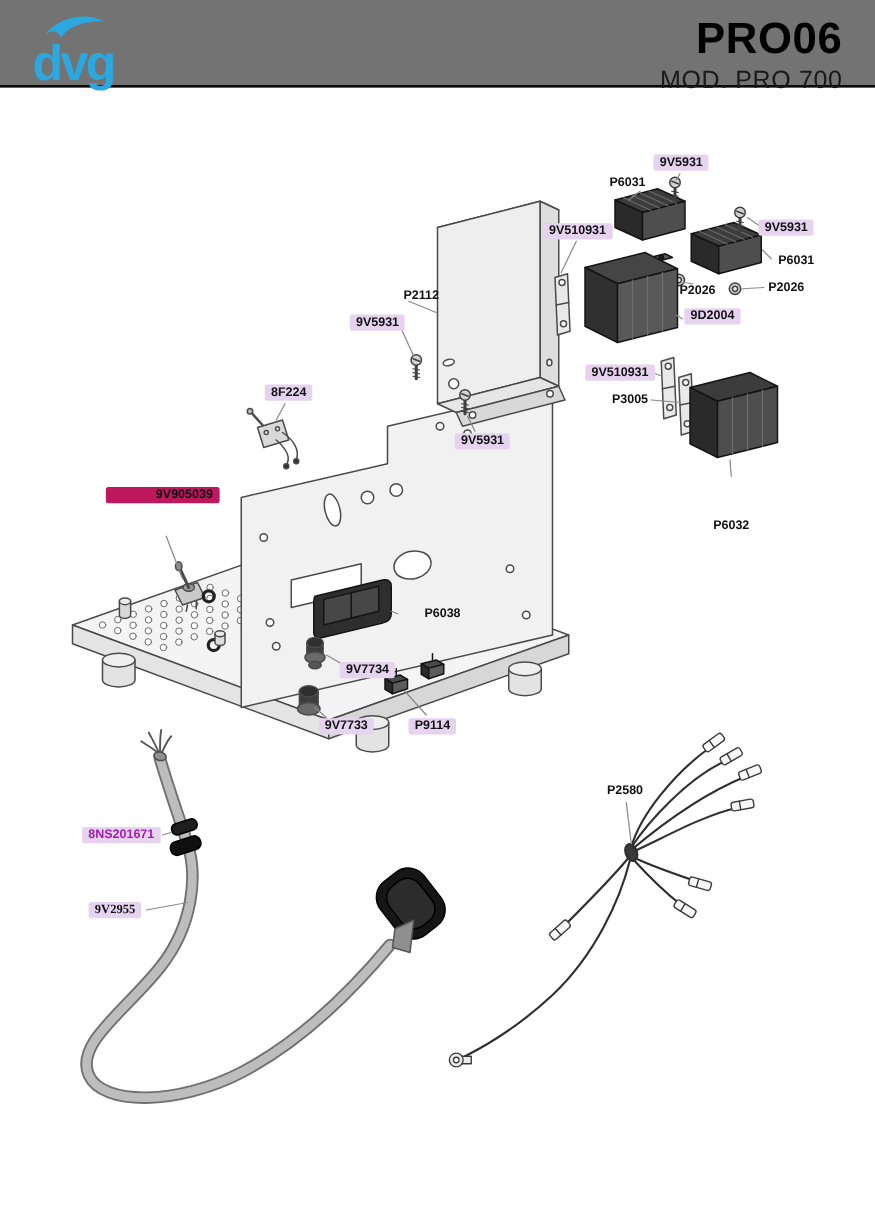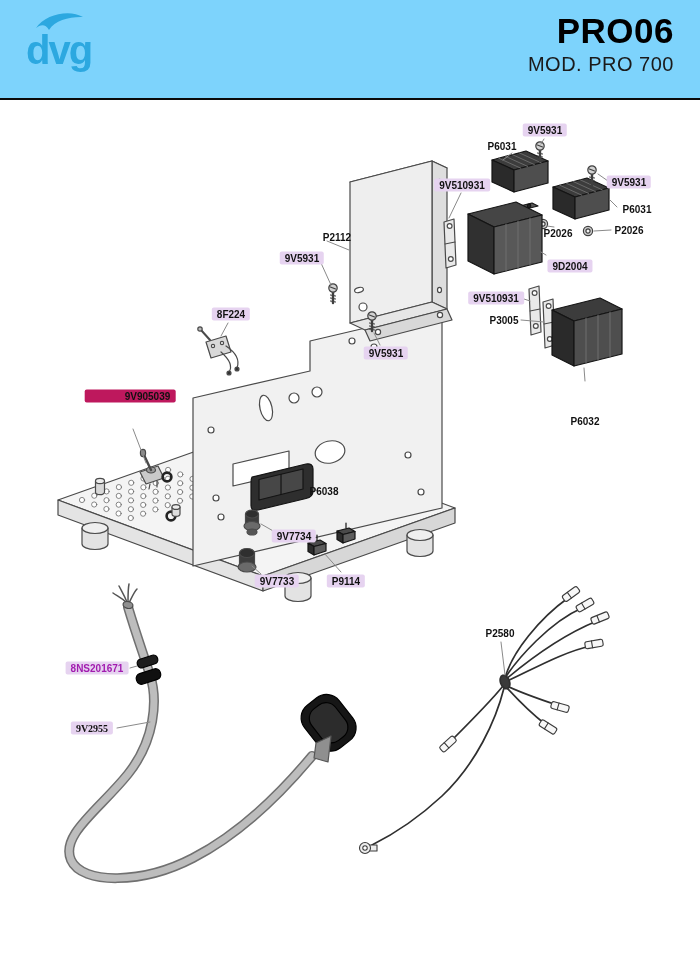--- a/index.html
+++ b/index.html
@@ -1,19 +1,19 @@
 <!DOCTYPE html>
 <html><head>
 <meta charset="utf-8">
 <style>
   * { margin:0; padding:0; box-sizing:border-box; }
   html,body { width:700px; height:965px; }
   body { background:#ffffff; font-family:"Liberation Sans", sans-serif; position:relative; overflow:hidden; }
   .page { position:absolute; inset:0; }
-  .header { position:absolute; top:0; left:0; right:0; height:100px; border-bottom:2px solid #0a0a0a; background:#7dd3fc; z-index:3; }
+  .header { position:absolute; top:0; left:0; right:0; height:70px; border-bottom:2px solid #0a0a0a; background:#737373; z-index:3; }
   .logo { position:absolute; left:20px; top:8px; }
   .brand-block { position:absolute; right:26px; top:12px; text-align:right; }
   .product-code { font-size:35px; font-weight:bold; color:#000; letter-spacing:0.5px; line-height:1.1; }
   .model-name { font-size:20px; font-weight:normal; color:#1a1a1a; letter-spacing:0.5px; margin-top:2px; }
   .diagram { position:absolute; inset:0; z-index:1; }
   svg.art { position:absolute; left:0; top:0; }
   .labels { position:absolute; inset:0; z-index:2; }
   .part-label { position:absolute; transform:translate(-50%,-50%); font-size:10px; font-weight:bold;
                 color:#111; padding:1px 5px; border-radius:2px; white-space:nowrap; background:transparent; }
 </style>
@@ -330,28 +330,28 @@
     <div class="labels">
         <div class="part-label" style="left: 545px; top: 130px; color: rgb(17, 17, 17); background: rgb(230, 211, 240);">9V5931</div>
         <div class="part-label" style="left: 502px; top: 146px; color: rgb(17, 17, 17);">P6031</div>
         <div class="part-label" style="left: 462px; top: 185px; color: rgb(17, 17, 17); background: rgb(230, 211, 240);">9V510931</div>
         <div class="part-label" style="left: 629px; top: 182px; color: rgb(17, 17, 17); background: rgb(230, 211, 240);">9V5931</div>
         <div class="part-label" style="left: 637px; top: 209px; color: rgb(17, 17, 17);">P6031</div>
         <div class="part-label" style="left: 306px; top: 237px; color: rgb(17, 17, 17); margin-left: 31px;">P2112</div>
         <div class="part-label" style="left: 558px; top: 233px; color: rgb(17, 17, 17);">P2026</div>
         <div class="part-label" style="left: 629px; top: 230px; color: rgb(17, 17, 17);">P2026</div>
         <div class="part-label" style="left: 302px; top: 258px; color: rgb(17, 17, 17); background: rgb(230, 211, 240);">9V5931</div>
-        <div class="part-label" style="left: 570px; top: 266px; color: rgb(17, 17, 17); background: rgb(230, 211, 240);">9D2004</div>
+        <div class="part-label" style="left: 570px; top: 253px; color: rgb(17, 17, 17); background: rgb(230, 211, 240);">9D2004</div>
         <div class="part-label" style="left: 496px; top: 298px; color: rgb(17, 17, 17); background: rgb(230, 211, 240);">9V510931</div>
         <div class="part-label" style="left: 504px; top: 320px; color: rgb(17, 17, 17);">P3005</div>
         <div class="part-label" style="left: 231px; top: 314px; color: rgb(17, 17, 17); background: rgb(230, 211, 240);">8F224</div>
         <div class="part-label" style="left: 386px; top: 353px; color: rgb(17, 17, 17); background: rgb(230, 211, 240);">9V5931</div>
         <div class="part-label" style="left: 585px; top: 389px; color: rgb(17, 17, 17); margin-top: 32px;">P6032</div>
         <div class="part-label" style="left: 130px; top: 396px; color: rgb(17, 17, 17); background: #be185d; padding-left: 40px;">9V905039</div>
-        <div class="part-label" style="left: 324px; top: 491px; color: rgb(17, 17, 17);">P6038</div>
+        <div class="part-label" style="left: 354px; top: 491px; color: rgb(17, 17, 17);">P6038</div>
         <div class="part-label" style="left: 294px; top: 536px; color: rgb(17, 17, 17); background: rgb(230, 211, 240);">9V7734</div>
         <div class="part-label" style="left: 277px; top: 581px; color: rgb(17, 17, 17); background: rgb(230, 211, 240);">9V7733</div>
         <div class="part-label" style="left: 346px; top: 581px; color: rgb(17, 17, 17); background: rgb(230, 211, 240);">P9114</div>
         <div class="part-label" style="left: 500px; top: 633px; color: rgb(17, 17, 17);">P2580</div>
         <div class="part-label" style="left: 97px; top: 668px; color: #a21caf; background: rgb(230, 211, 240);">8NS201671</div>
         <div class="part-label" style="left: 92px; top: 728px; color: rgb(17, 17, 17); background: rgb(230, 211, 240); font-family: Liberation Serif, serif;">9V2955</div>
       </div>
   </div>
 
   <header class="header">

